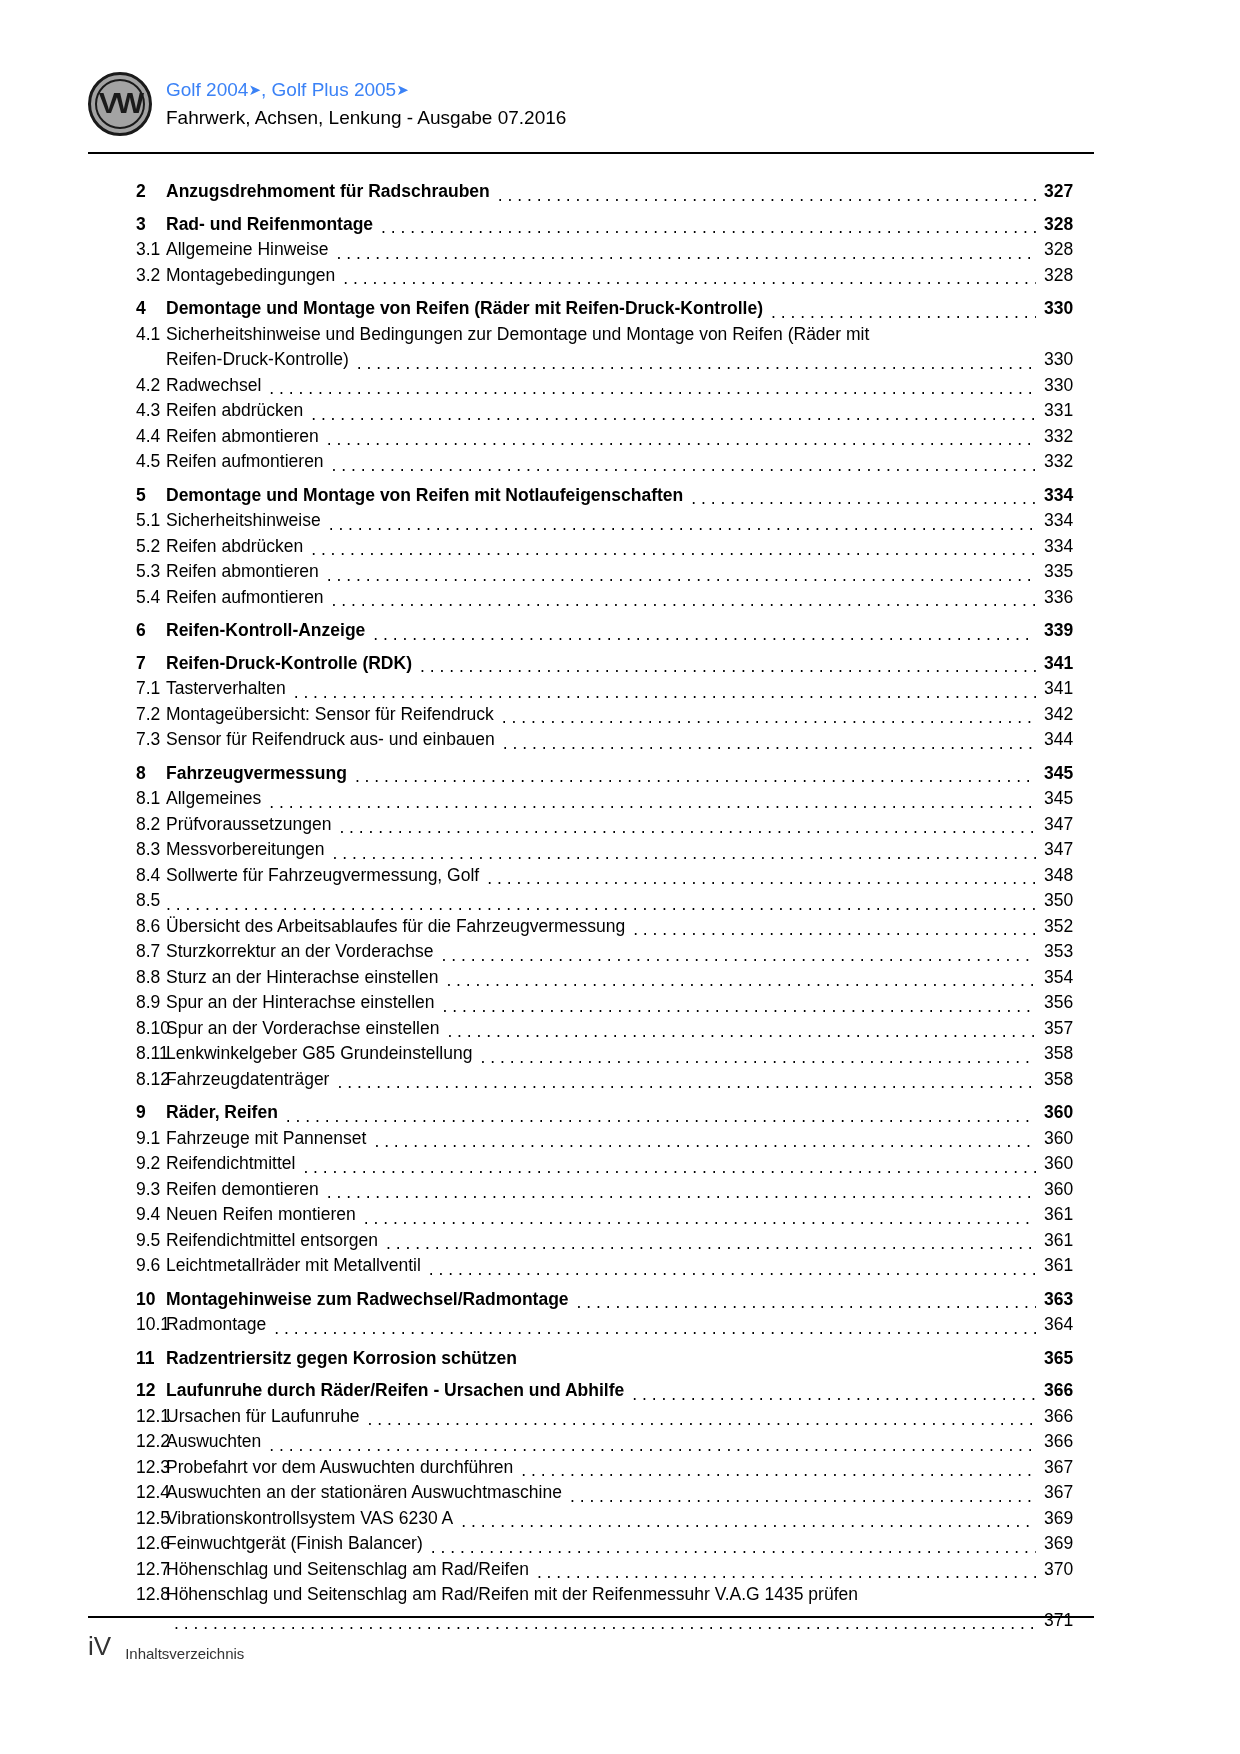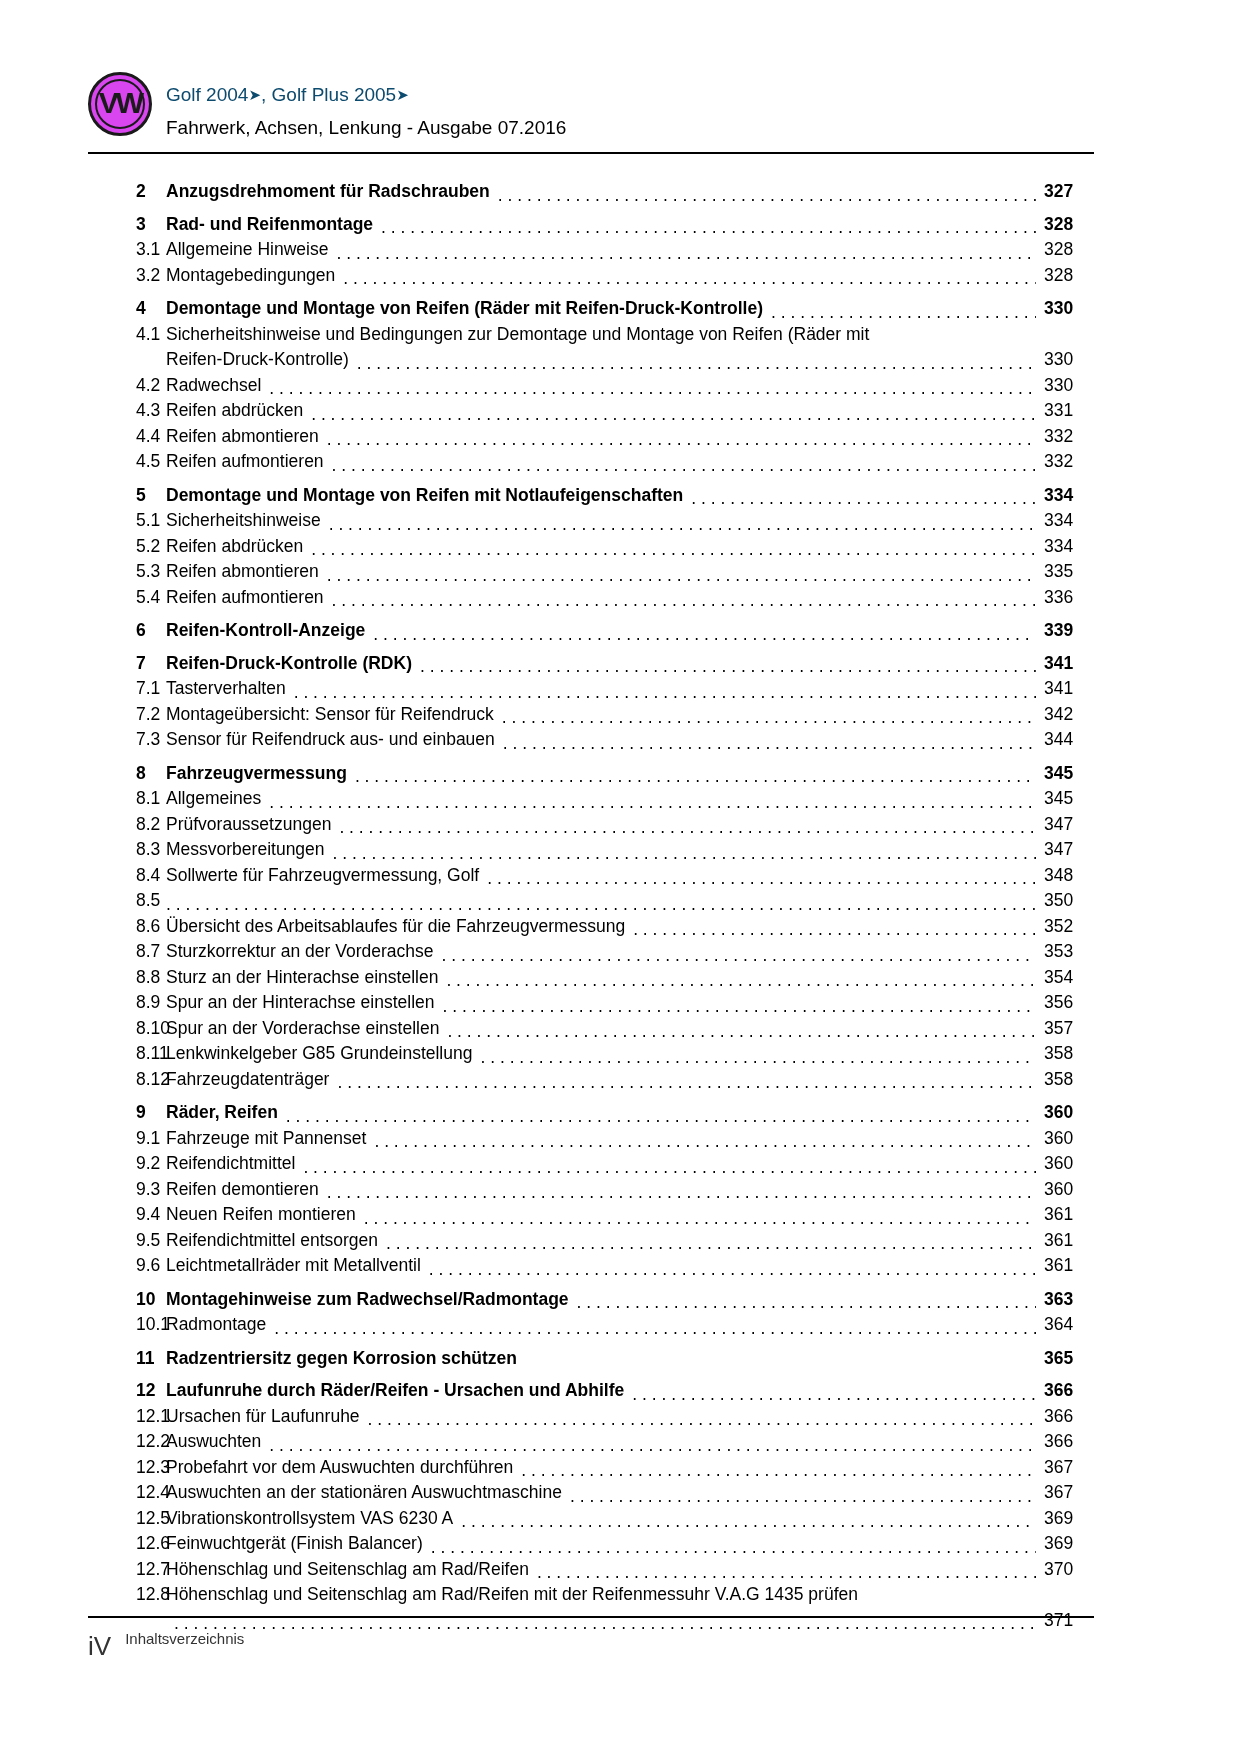--- a/index.html
+++ b/index.html
@@ -32,21 +32,21 @@
     width: 1064px;
     height: 78px;
   }
   .vw-logo {
     position: absolute;
     left: 0;
     top: 0;
     width: 64px;
     height: 64px;
     border-radius: 50%;
-    background: #d946ef;
+    background: #a3a3a3;
     border: 3px solid #1a1a1a;
     box-sizing: border-box;
   }
   .vw-logo .inner {
     position: absolute;
     left: 4px; top: 4px; right: 4px; bottom: 4px;
     border-radius: 50%;
     border: 2px solid #1a1a1a;
     box-sizing: border-box;
   }
@@ -63,22 +63,22 @@
     color: #1a1a1a;
   }
   .header-titles {
     position: absolute;
     left: 78px;
     top: 4px;
     width: 980px;
   }
   .header-line1 {
     font-size: 19px;
-    line-height: 38px;
-    color: #0c4a6e;
+    line-height: 28px;
+    color: #3b82f6;
     white-space: nowrap;
   }
   .header-line1 .arrow {
     font-size: 15px;
     vertical-align: 1px;
   }
   .header-line2 {
     font-size: 19px;
     line-height: 28px;
     color: #000;
@@ -162,21 +162,21 @@
     width: 1006px;
     height: 2px;
     background: #000;
   }
   .footer {
     position: absolute;
     left: 88px;
     top: 1630px;
     width: 1006px;
     display: flex;
-    align-items: flex-start;
+    align-items: flex-end;
   }
   .footer-pagenum {
     font-size: 26px;
     line-height: 32px;
     color: #333;
     margin-right: 14px;
   }
   .footer-label {
     font-size: 15px;
     color: #333;

